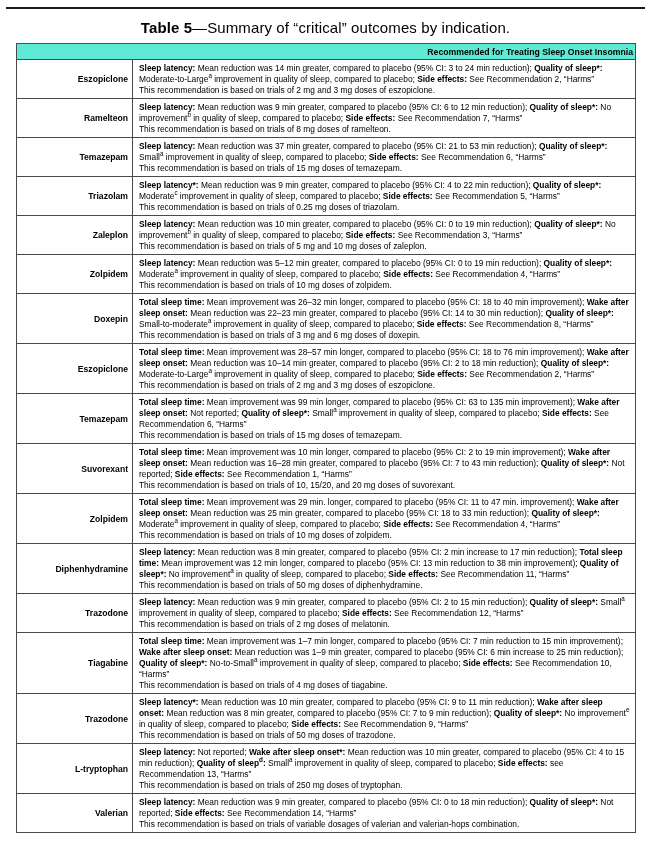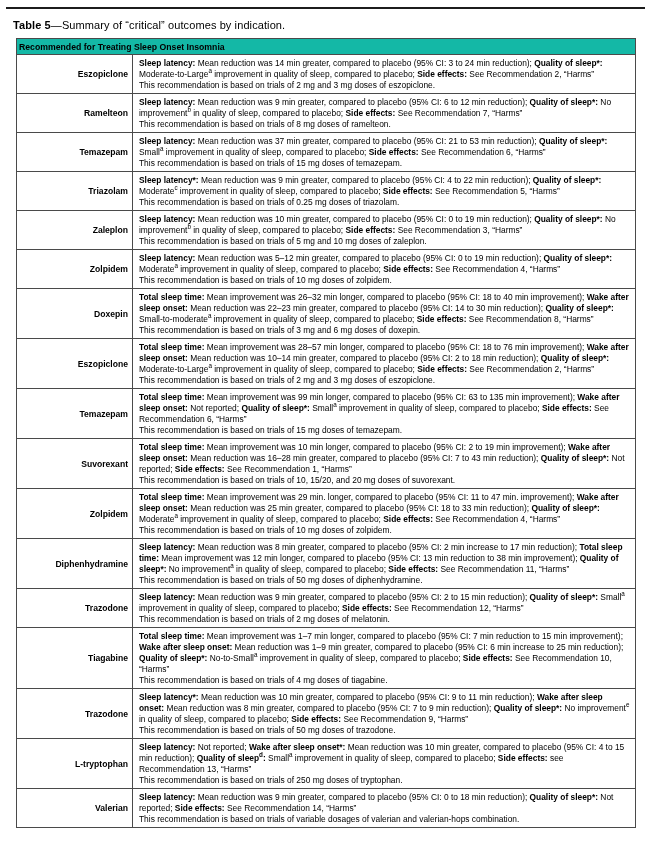--- a/index.html
+++ b/index.html
@@ -3,30 +3,30 @@
 <meta charset="utf-8">
 <style>
   html,body{margin:0;padding:0;background:#fff;}
   body{
     width:651px;height:859px;overflow:hidden;position:relative;
     font-family:"Liberation Sans", sans-serif;color:#000;
     -webkit-font-smoothing:antialiased;
   }
   .rule{height:2px;background:#1c1c1c;margin:0 6px;}
   .rule.top{margin-top:7px;}
-  .title{margin:10px 13px 7px 13px;font-size:11px;letter-spacing:0.1px;}
+  .title{margin:10px 13px 7px 13px;font-size:15px;letter-spacing:0.1px;text-align:center;}
   .title b{font-weight:bold;}
   table.outcomes{
     border-collapse:collapse;width:620px;margin:0 0 0 16px;
     border:1.5px solid #222;table-layout:fixed;
   }
   table.outcomes td{border:1px solid #4a4a4a;vertical-align:middle;}
   td.section-header{
-    text-align:left;font-weight:bold;font-size:8.7px;
-    background:#14b8a6;padding:2.5px 2px;
+    text-align:right;font-weight:bold;font-size:8.7px;
+    background:#5eead4;padding:2.5px 2px;
   }
   td.drug{
     width:116px;text-align:right;font-weight:bold;font-size:8.6px;
     padding:2px 4px;
   }
   td.content{
     font-size:8.4px;line-height:11px;padding:2.5px 5px 2.5px 6px;
     text-align:left;
   }
   td.content b{font-weight:bold;}

